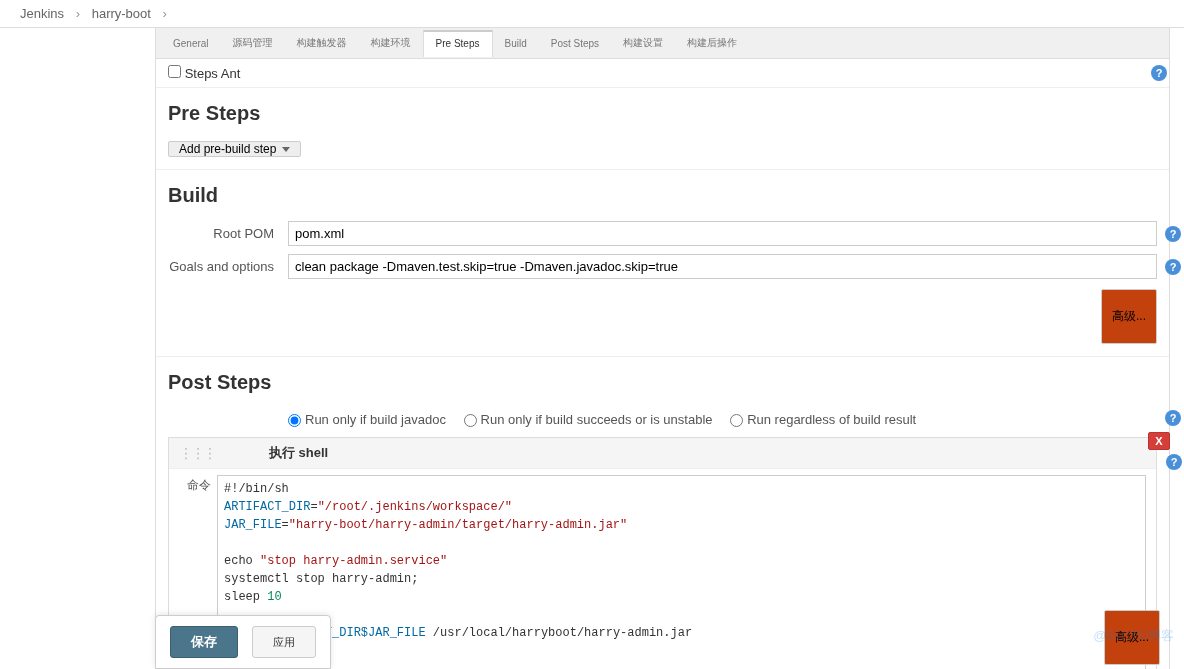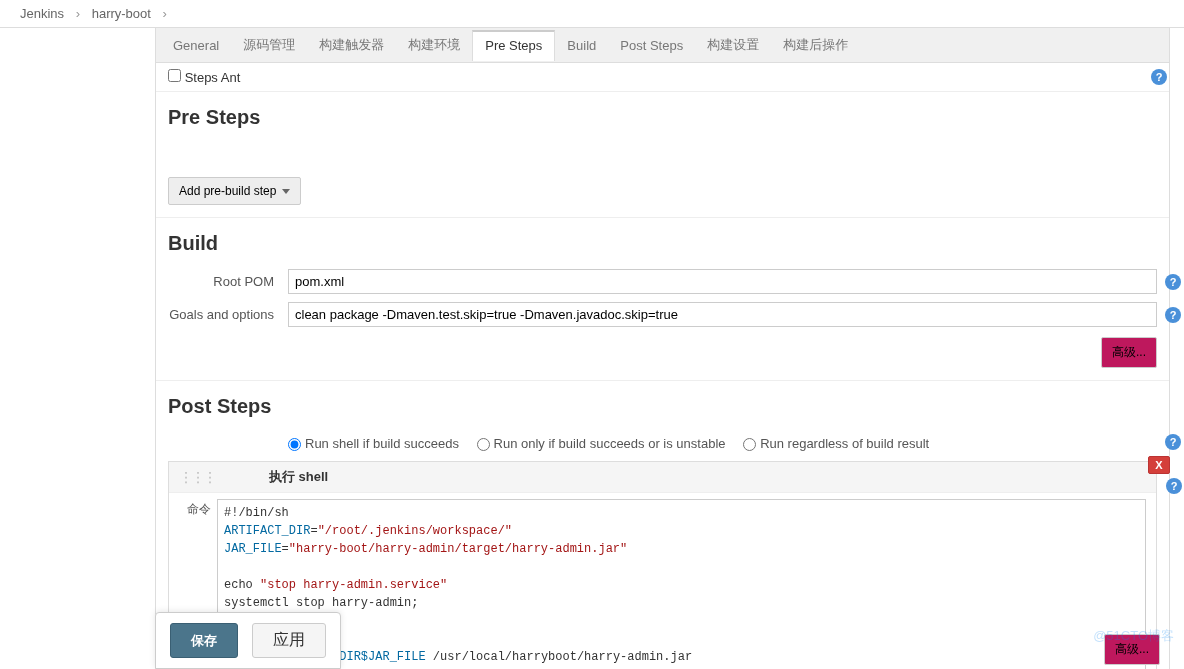--- a/index.html
+++ b/index.html
@@ -2,49 +2,49 @@
 <html><head>
 <meta charset="utf-8">
 <style>
 * { box-sizing: border-box; margin: 0; padding: 0; }
 body { font-family: Helvetica, Arial, sans-serif; font-size: 13px; color: #333; background: #fff; }
 .breadcrumb { padding: 6px 20px; border-bottom: 1px solid #ddd; font-size: 13px; color: #666; }
 .breadcrumb a { color: #666; text-decoration: none; margin-right: 8px; }
 .breadcrumb .sep { color: #999; margin-right: 8px; }
 .main-content { margin-left: 155px; margin-right: 14px; }
 .tab-bar { background: #f0f0f0; border: 1px solid #ddd; border-top: none; display: flex; align-items: center; padding-left: 5px; }
-.tab-bar a { display: inline-block; padding: 8px 12px; color: #777; text-decoration: none; font-size: 13px; cursor: pointer; }
+.tab-bar a { display: inline-block; padding: 8px 12px; color: #777; text-decoration: none; font-size: 10px; cursor: pointer; }
 .tab-bar a.active { background: #fff; border-left: 1px solid #ddd; border-right: 1px solid #ddd; border-top: 2px solid #ccc; color: #333; margin-bottom: -1px; padding-top: 6px; }
 .content-panel { border-left: 1px solid #ddd; border-right: 1px solid #ddd; border-bottom: 1px solid #ddd; padding: 0; }
 .row { display: flex; align-items: center; padding: 4px 12px; position: relative; }
 .checkbox-row { padding: 6px 12px; }
 .label-col { width: 120px; text-align: right; padding-right: 14px; color: #555; font-size: 13px; }
 .field-col { flex: 1; }
 .section-title-large { font-size: 20px; font-weight: bold; padding: 14px 12px 10px; color: #333; }
 input[type=text] { width: 100%; padding: 4px 6px; border: 1px solid #ccc; font-size: 13px; }
 .help-icon { width: 16px; height: 16px; border-radius: 50%; background: #4a90d9; color: #fff; display: inline-flex; align-items: center; justify-content: center; font-size: 11px; font-weight: bold; position: absolute; right: 2px; cursor: pointer; }
-.dropdown-btn { background: #eee; border: 1px solid #ccc; padding: 6px 10px; font-size: 12px; cursor: pointer; display: inline-flex; align-items: center; border-radius: 2px; margin-top: 32px; }
+.dropdown-btn { background: #eee; border: 1px solid #ccc; padding: 0 10px; font-size: 12px; cursor: pointer; display: inline-flex; align-items: center; border-radius: 2px; }
 .dropdown-btn::after { content: ''; border-left: 4px solid transparent; border-right: 4px solid transparent; border-top: 5px solid #666; margin-left: 6px; }
-.adv-btn { background: #be185d; border: 1px solid #ccc; padding: 6px 10px; font-size: 12px; cursor: pointer; border-radius: 2px; }
+.adv-btn { background: #c2410c; border: 1px solid #ccc; padding: 18px 10px; font-size: 12px; cursor: pointer; border-radius: 2px; }
 .right-align { text-align: right; padding: 6px 12px 12px; }
 .radio-row { padding: 8px 12px 4px; margin-left: 120px; }
 .radio-row label { margin-right: 14px; font-size: 13px; color: #555; }
 .radio-row input { vertical-align: middle; margin-right: 4px; }
 .hint-text { margin-left: 120px; padding: 2px 12px 10px; font-size: 12px; color: #888; }
 .shell-box { margin: 6px 12px 12px; border: 1px solid #ddd; position: relative; }
 .shell-header { background: #f5f5f5; padding: 6px 10px; border-bottom: 1px solid #eee; display: flex; align-items: center; }
 .drag-handle { color: #bbb; margin-right: 8px; cursor: move; font-size: 14px; letter-spacing: -2px; }
 .shell-header-text { font-weight: bold; font-size: 13px; margin-left: 46px; }
 .delete-btn { position: absolute; right: -14px; top: -6px; background: #d43f3a; color: #fff; border: 1px solid #b33; width: 22px; height: 18px; font-size: 11px; line-height: 16px; text-align: center; cursor: pointer; font-weight: bold; border-radius: 2px; }
 .shell-body { display: flex; padding: 6px 10px; }
 .shell-label { width: 38px; text-align: right; padding-right: 6px; color: #555; font-size: 12px; padding-top: 2px; }
 .code-area { flex: 1; border: 1px solid #ccc; background: #fff; font-family: 'Courier New', monospace; font-size: 12px; padding: 4px 6px; min-height: 220px; white-space: pre; overflow-x: auto; line-height: 1.5; }
 .bottom-bar { position: fixed; bottom: 0; left: 155px; background: #fff; border: 1px solid #ccc; border-radius: 4px 4px 0 0; box-shadow: 0 -1px 6px rgba(0,0,0,0.1); padding: 10px 14px; display: flex; gap: 14px; z-index: 10; }
 .btn-save { background: #4b758b; color: #fff; border: 1px solid #3a5f73; padding: 6px 20px; font-size: 13px; font-weight: bold; cursor: pointer; border-radius: 3px; }
-.btn-apply { background: #f5f5f5; color: #333; border: 1px solid #ccc; padding: 6px 20px; font-size: 16px; cursor: pointer; border-radius: 3px; }
+.btn-apply { background: #f5f5f5; color: #333; border: 1px solid #ccc; padding: 6px 20px; font-size: 11px; cursor: pointer; border-radius: 3px; }
 .watermark { position: fixed; right: 10px; bottom: 24px; color: rgba(17,134,243,0.25); font-size: 13px; pointer-events: none; }
 .sh-str { color: #a31515; }
 .sh-var { color: #0369a1; }
 .sh-num { color: #098658; }
 .dd-btn-wrap { padding: 6px 12px 12px; }
 .bottom-right-adv { position: fixed; right: 24px; bottom: 4px; }
 </style>
 </head>
 <body>
 
@@ -95,21 +95,21 @@
       <span class="help-icon" style="right:-12px;">?</span>
     </div>
 
     <div class="right-align">
       <button class="adv-btn">高级...</button>
     </div>
 
     <div class="section-title-large" style="border-top:1px solid #eee;">Post Steps</div>
 
     <div class="radio-row" style="position:relative;">
-      <label><input type="radio" name="ps" checked="" style=""><span>Run shell if build succeeds</span></label>
+      <label><input type="radio" name="ps" checked="" style=""><span>Run only if build javadoc</span></label>
       <label><input type="radio" name="ps" style=""><span>Run only if build succeeds or is unstable</span></label>
       <label><input type="radio" name="ps" style=""><span>Run regardless of build result</span></label>
       <span class="help-icon" style="right:-12px;top:6px;">?</span>
     </div>
 
     <div class="shell-box">
       <div class="delete-btn">X</div>
       <span class="help-icon" style="right:-26px;top:16px;">?</span>
       <div class="shell-header">
         <span class="drag-handle">⋮⋮⋮</span>

